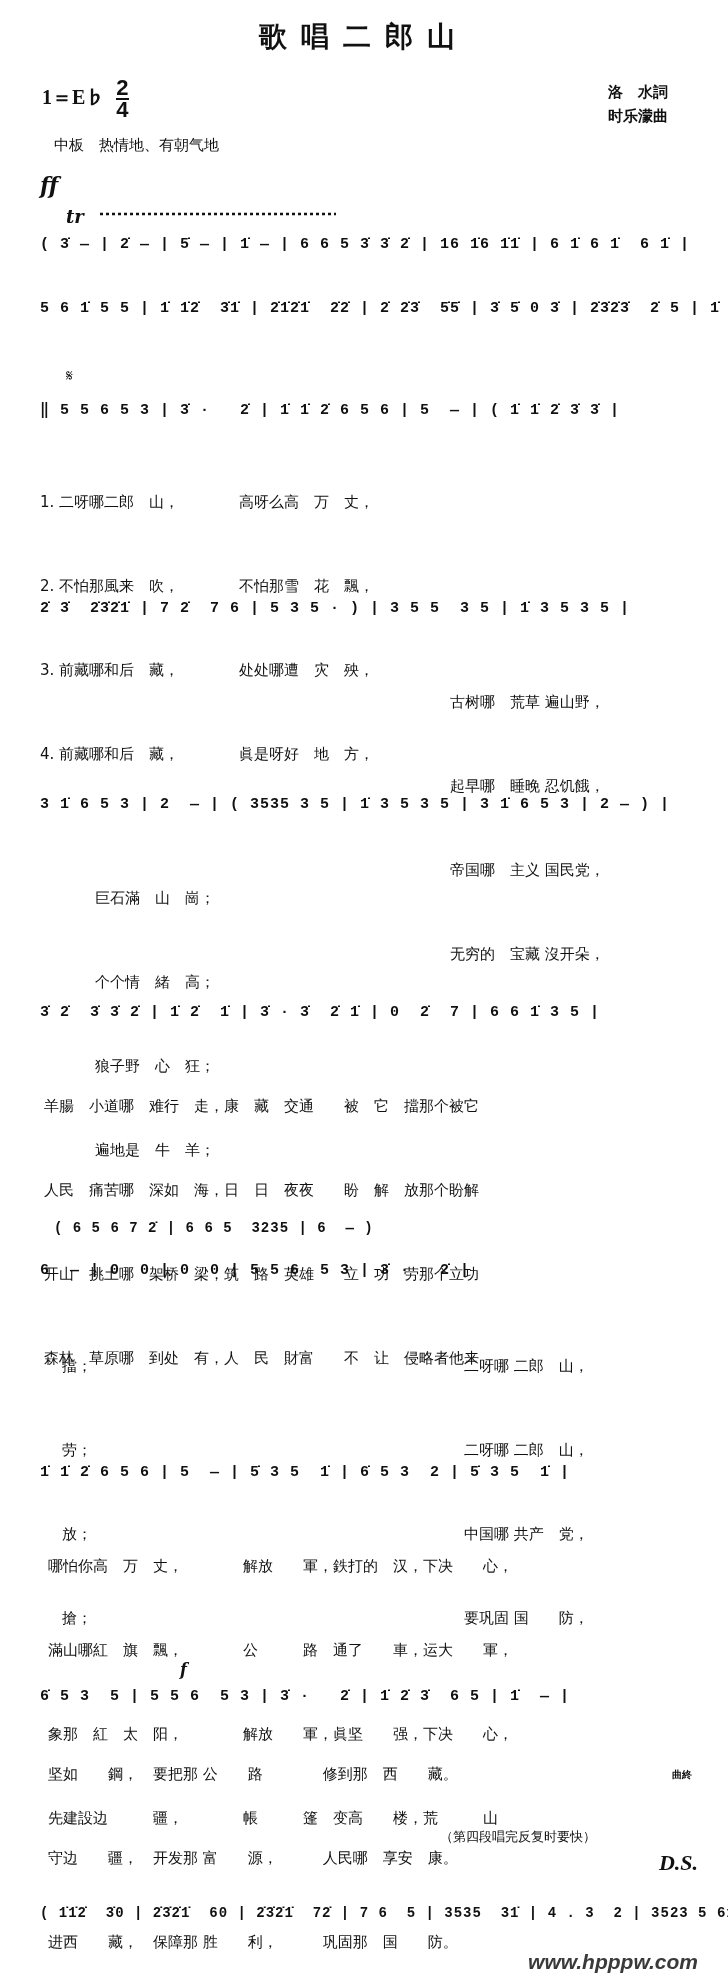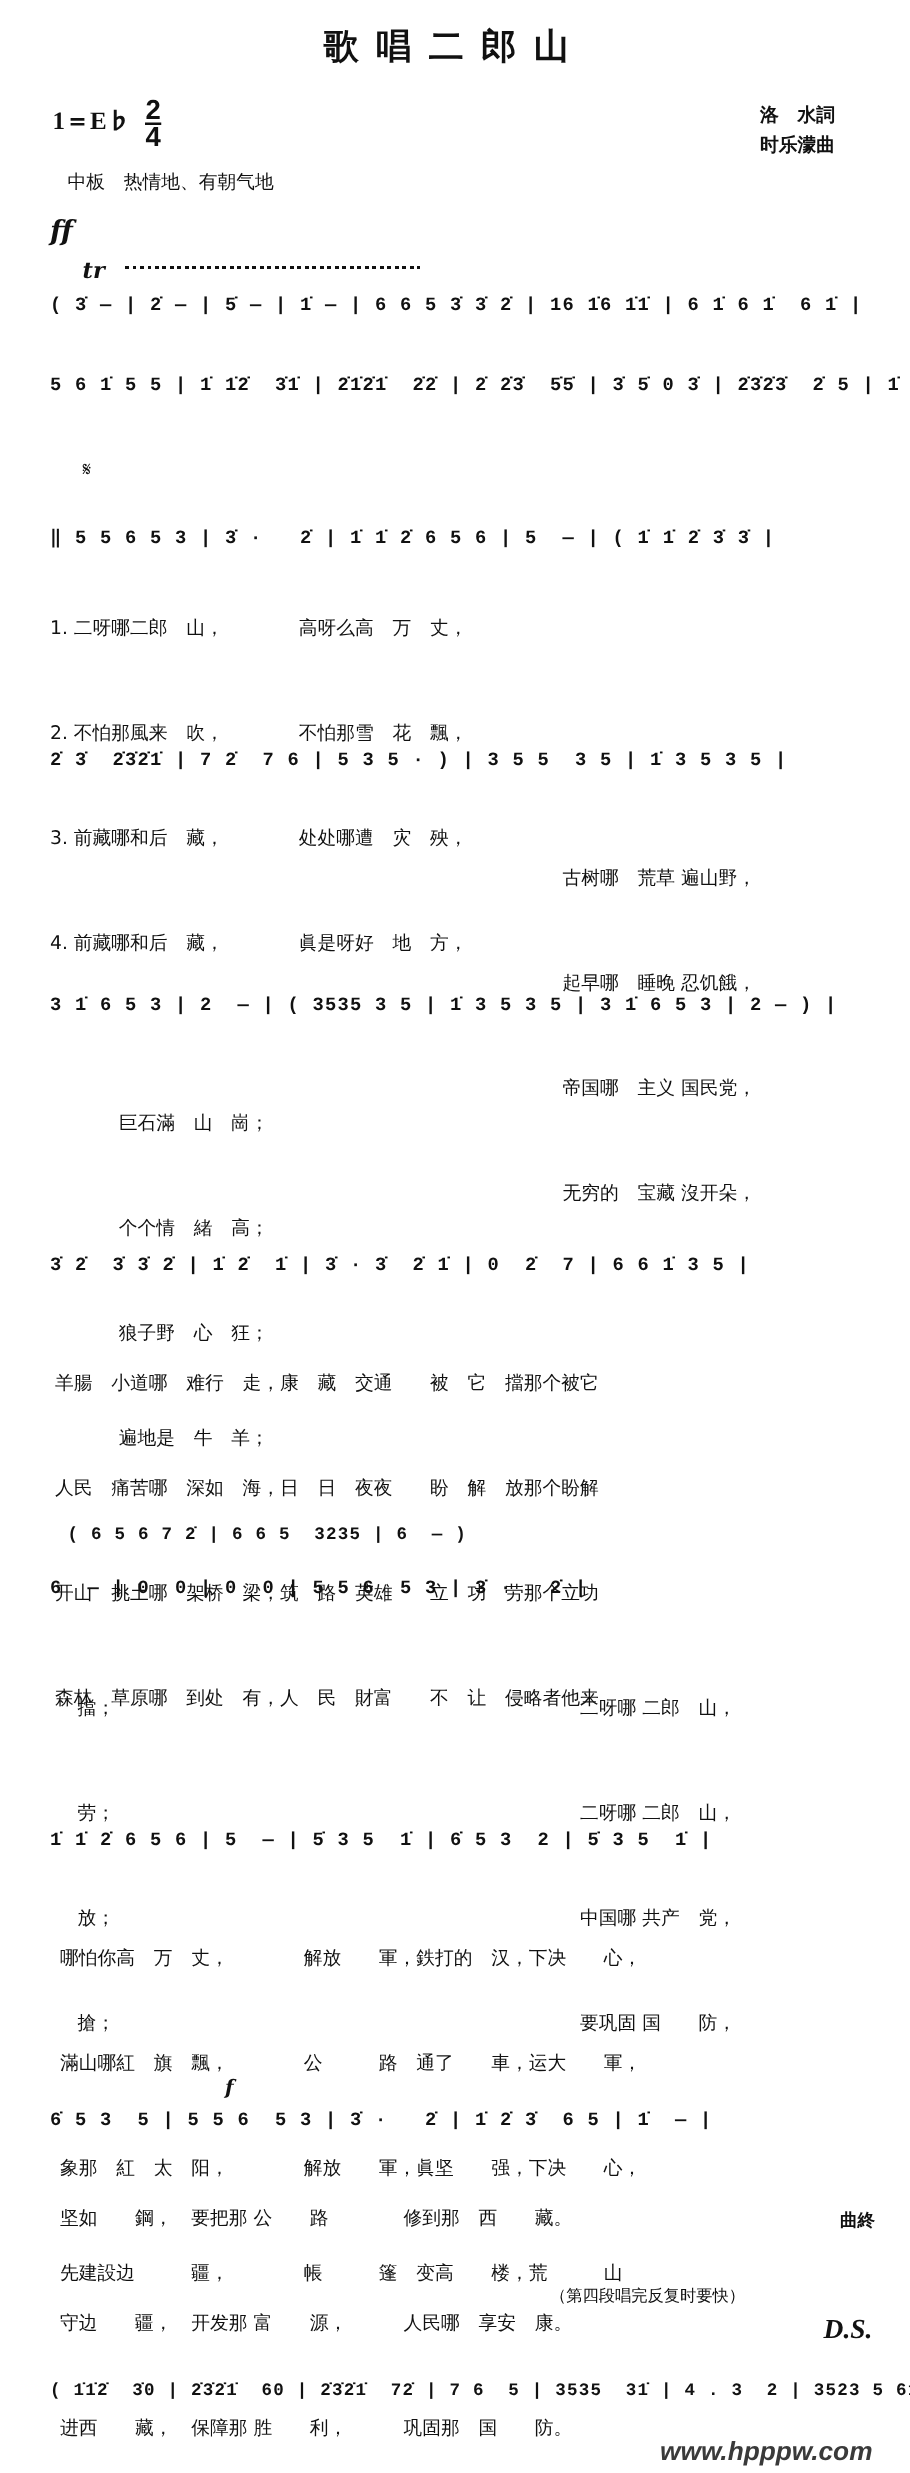--- a/index.html
+++ b/index.html
@@ -14,21 +14,21 @@
   .tempo { top:136px; left:54px; font-size:15px; }
   .dyn { font-family:"DejaVu Serif", serif; font-style:italic; font-weight:bold; font-size:22px; }
   .tr { top:206px; left:66px; font-size:18px; font-style:italic; font-weight:bold; }
   .trill { top:211px; left:100px; width:236px; height:6px; background:repeating-linear-gradient(90deg,#111 0 3px, transparent 3px 6px); clip-path: polygon(0 30%,100% 30%,100% 70%,0 70%); }
   .line { left:40px; width:660px; font-family:"Liberation Mono", monospace; font-weight:bold; font-size:15px; white-space:pre; letter-spacing:1px; }
   .lyr { font-size:15px; line-height:28px; white-space:pre; font-family:"DejaVu Sans", sans-serif; }
   .small { font-size:14px; }
   .ds { top:1850px; right:30px; font-size:22px; font-style:italic; font-weight:bold; font-family:"Liberation Serif", serif; }
   .wm { top:1950px; right:30px; font-family:"Liberation Sans", sans-serif; font-weight:bold; font-style:italic; font-size:21px; color:#3a3a3a; }
   .note-text { font-size:13px; }
-  .fine { font-size:14px; }
+  .fine { font-size:10px; }
   .segno { font-size:16px; }
 </style>
 </head>
 <body>
 
 <div class="abs title">歌唱二郎山</div>
 
 <div class="abs key">
   <span>1＝E♭</span>
   <span class="frac">
@@ -45,21 +45,21 @@
 <div class="abs tempo">中板　热情地、有朝气地</div>
 <div class="abs dyn" style="top:172px;left:40px;">ff</div>
 <div class="abs tr">tr</div>
 <div class="abs trill"></div>
 
 <div class="abs line" style="top:236px;">( 3̇ — | 2̇ — | 5̇ — | 1̇ — | 6 6 5 3̇ 3̇ 2̇ | 16 1̇6 1̇1̇ | 6 1̇ 6 1̇  6 1̇ |</div>
 
 <div class="abs line" style="top:298px;">5 6 1̇ 5 5 | 1̇ 1̇2̇  3̇1̇ | 2̇1̇2̇1̇  2̇2̇ | 2̇ 2̇3̇  5̇5̇ | 3̇ 5̇ 0 3̇ | 2̇3̇2̇3̇  2̇ 5 | 1̇ — ) ‖</div>
 
 <div class="abs segno" style="top:366px;left:66px;">𝄋</div>
-<div class="abs line" style="top:400px;margin-top:20px;">‖ 5 5 6 5 3 | 3̇ ·   2̇ | 1̇ 1̇ 2̇ 6 5 6 | 5  — | ( 1̇ 1̇ 2̇ 3̇ 3̇ |</div>
+<div class="abs line" style="top:400px;">‖ 5 5 6 5 3 | 3̇ ·   2̇ | 1̇ 1̇ 2̇ 6 5 6 | 5  — | ( 1̇ 1̇ 2̇ 3̇ 3̇ |</div>
 <div class="abs lyr" style="top:432px;left:40px;">
   <div>1. 二呀哪二郎　山，　　　　高呀么高　万　丈，</div>
   <div>2. 不怕那風来　吹，　　　　不怕那雪　花　飄，</div>
   <div>3. 前藏哪和后　藏，　　　　处处哪遭　灾　殃，</div>
   <div>4. 前藏哪和后　藏，　　　　眞是呀好　地　方，</div>
 </div>
 
 <div class="abs line" style="top:600px;">2̇ 3̇  2̇3̇2̇1̇ | 7 2̇  7 6 | 5 3 5 · ) | 3 5 5  3 5 | 1̇ 3 5 3 5 |</div>
 <div class="abs lyr" style="top:632px;left:450px;">
   <div>古树哪　荒草 遍山野，</div>

